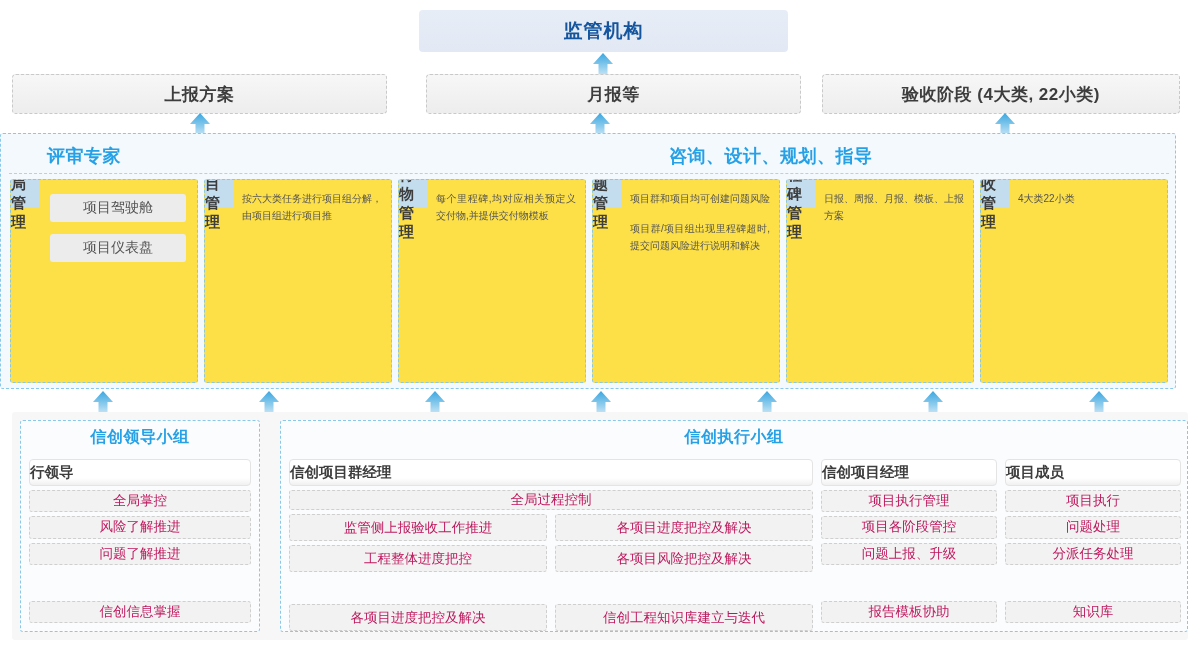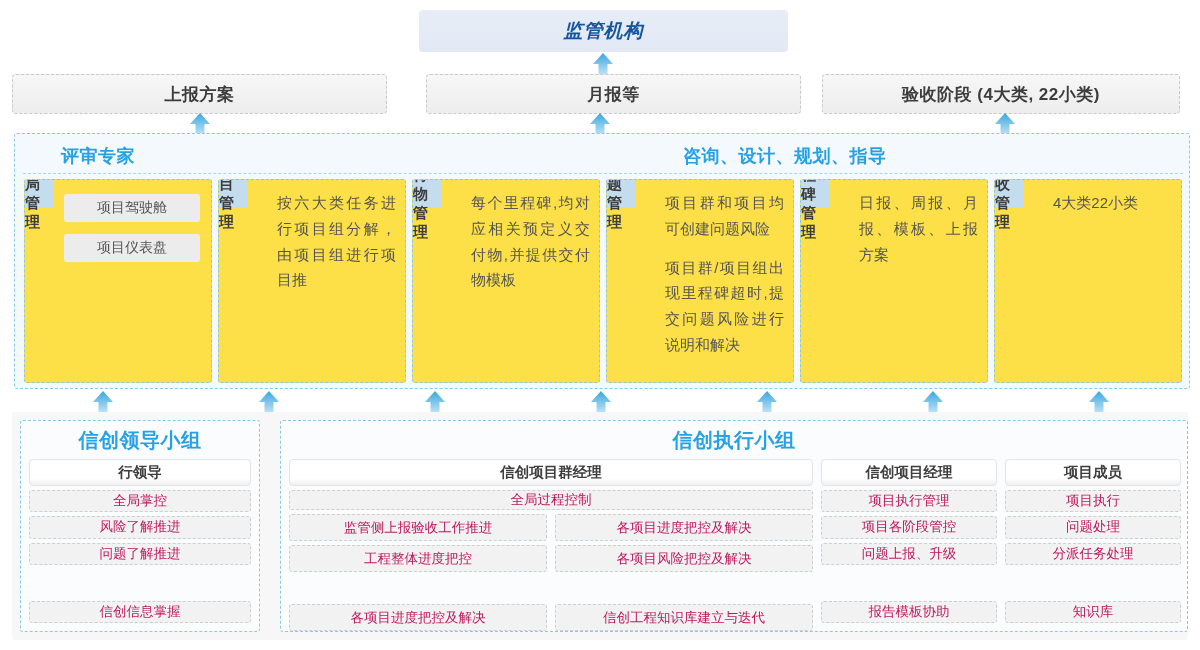--- a/index.html
+++ b/index.html
@@ -16,38 +16,38 @@
   .arrow svg { display: block; width: 22px; height: 26px; }
 
   
   .regulator {
     position: absolute; left: 419px; top: 10px; width: 369px; height: 42px;
     background: linear-gradient(180deg,#e6edf7 0%,#e2e9f4 100%);
     border-radius: 4px;
     display: flex; align-items: center; justify-content: center;
   }
   .regulator .t {
-    font-size: 19px; font-weight: bold; color: #15559e; letter-spacing: 1px; font-style: italic;
+    font-size: 19px; font-weight: bold; color: #15559e; letter-spacing: 1px;
   }
 
   
   .reportbox {
     position: absolute; top: 74px; height: 40px;
     background: linear-gradient(180deg,#f7f7f7 0%,#ededed 100%);
     border: 1px dashed #c9c9c9; border-radius: 4px;
     display: flex; align-items: center; justify-content: center;
   }
   .reportbox .t { font-size: 17px; font-weight: bold; color: #3d3d3d; letter-spacing: .5px; }
   #rb0 { left: 12px;  width: 375px; }
   #rb1 { left: 426px; width: 375px; }
   #rb2 { left: 822px; width: 358px; }
 
   
   .midpanel {
-    position: absolute; left: 14px; top: 133px; width: 1176px; height: 256px;
+    position: absolute; left: 0; top: 133px; width: 1176px; height: 256px;
     background: #f4f9fd;
     border: 1px dashed #8ac8ea; border-radius: 3px;
   }
   .midbanner {
     position: absolute; left: 8px; top: 6px; width: 1160px; height: 34px;
     border-bottom: 1px dashed #a9d5ee;
   }
   .midbanner .lbl {
     position: absolute; top: 4px;
     font-size: 18px; font-weight: bold; color: #27a1e6; letter-spacing: .5px;
@@ -66,24 +66,23 @@
     display: flex; overflow: hidden;
   }
   .col-head {
     height: 28px; flex: 0 0 28px;
     background: #c3dcee;
     display: flex; align-items: center; justify-content: center;
   }
   .col-head .t { font-size: 15px; font-weight: bold; color: #3d3d3d; }
   .col-body { flex: 1 1 auto; padding: 10px 9px 8px 9px; }
   .col-body p {
-    font-size: 15px; color: #555; line-height: 1.72;
+    font-size: 10px; color: #555; line-height: 1.72;
     text-align: justify; text-justify: inter-ideograph;
     margin-bottom: 13px;
-    margin-left: 21px;
   }
   .col-body p:last-child { margin-bottom: 0; }
   .pill {
     background: #ececec; border-radius: 3px;
     height: 28px; margin: 4px 2px 12px 2px;
     display: flex; align-items: center; justify-content: center;
     font-size: 14px; color: #555;
   }
 
   
@@ -94,37 +93,37 @@
   .group {
     position: absolute; top: 8px; height: 212px;
     border: 1px dashed #8ac8ea; border-radius: 3px;
     background: #fbfcfd;
   }
   #grp-lead { left: 8px;  width: 240px; }
   #grp-exec { left: 268px; width: 908px; }
   .group-title {
     position: absolute; top: 6px; width: 100%;
     text-align: center;
-    font-size: 20px; font-weight: bold; color: #27a1e6; letter-spacing: .5px;
+    font-size: 16px; font-weight: bold; color: #27a1e6; letter-spacing: .5px;
   }
   .rolecols {
     position: absolute; left: 8px; right: 8px; top: 38px; bottom: 8px;
     display: flex; gap: 8px;
   }
   .rolecol { display: flex; flex-direction: column; min-width: 0; }
   #rc-groupmgr { flex: 0 0 524px; }
   #rc-projmgr  { flex: 0 0 176px; }
   #rc-member   { flex: 0 0 176px; }
   #rc-leader   { flex: 1 1 auto; }
 
   .role-head {
     height: 27px; flex: 0 0 27px;
     background: linear-gradient(180deg,#ffffff 0%,#ffffff 72%,#f0f0f0 100%);
     border: 1px solid #e4e4e4; border-radius: 4px;
-    display: flex; align-items: center; justify-content: center;
+    display: flex; align-items: center; 
     margin-bottom: 4px;
   }
   .role-head .t { font-size: 14.5px; font-weight: bold; color: #3d3d3d; }
 
   .task {
     background: #f2f2f2; border: 1px dashed #cfcfcf; border-radius: 3px;
     height: 27px; margin-bottom: 4px;
     display: flex; align-items: center; justify-content: center;
     font-size: 13.5px; color: #be185d; white-space: nowrap;
   }

